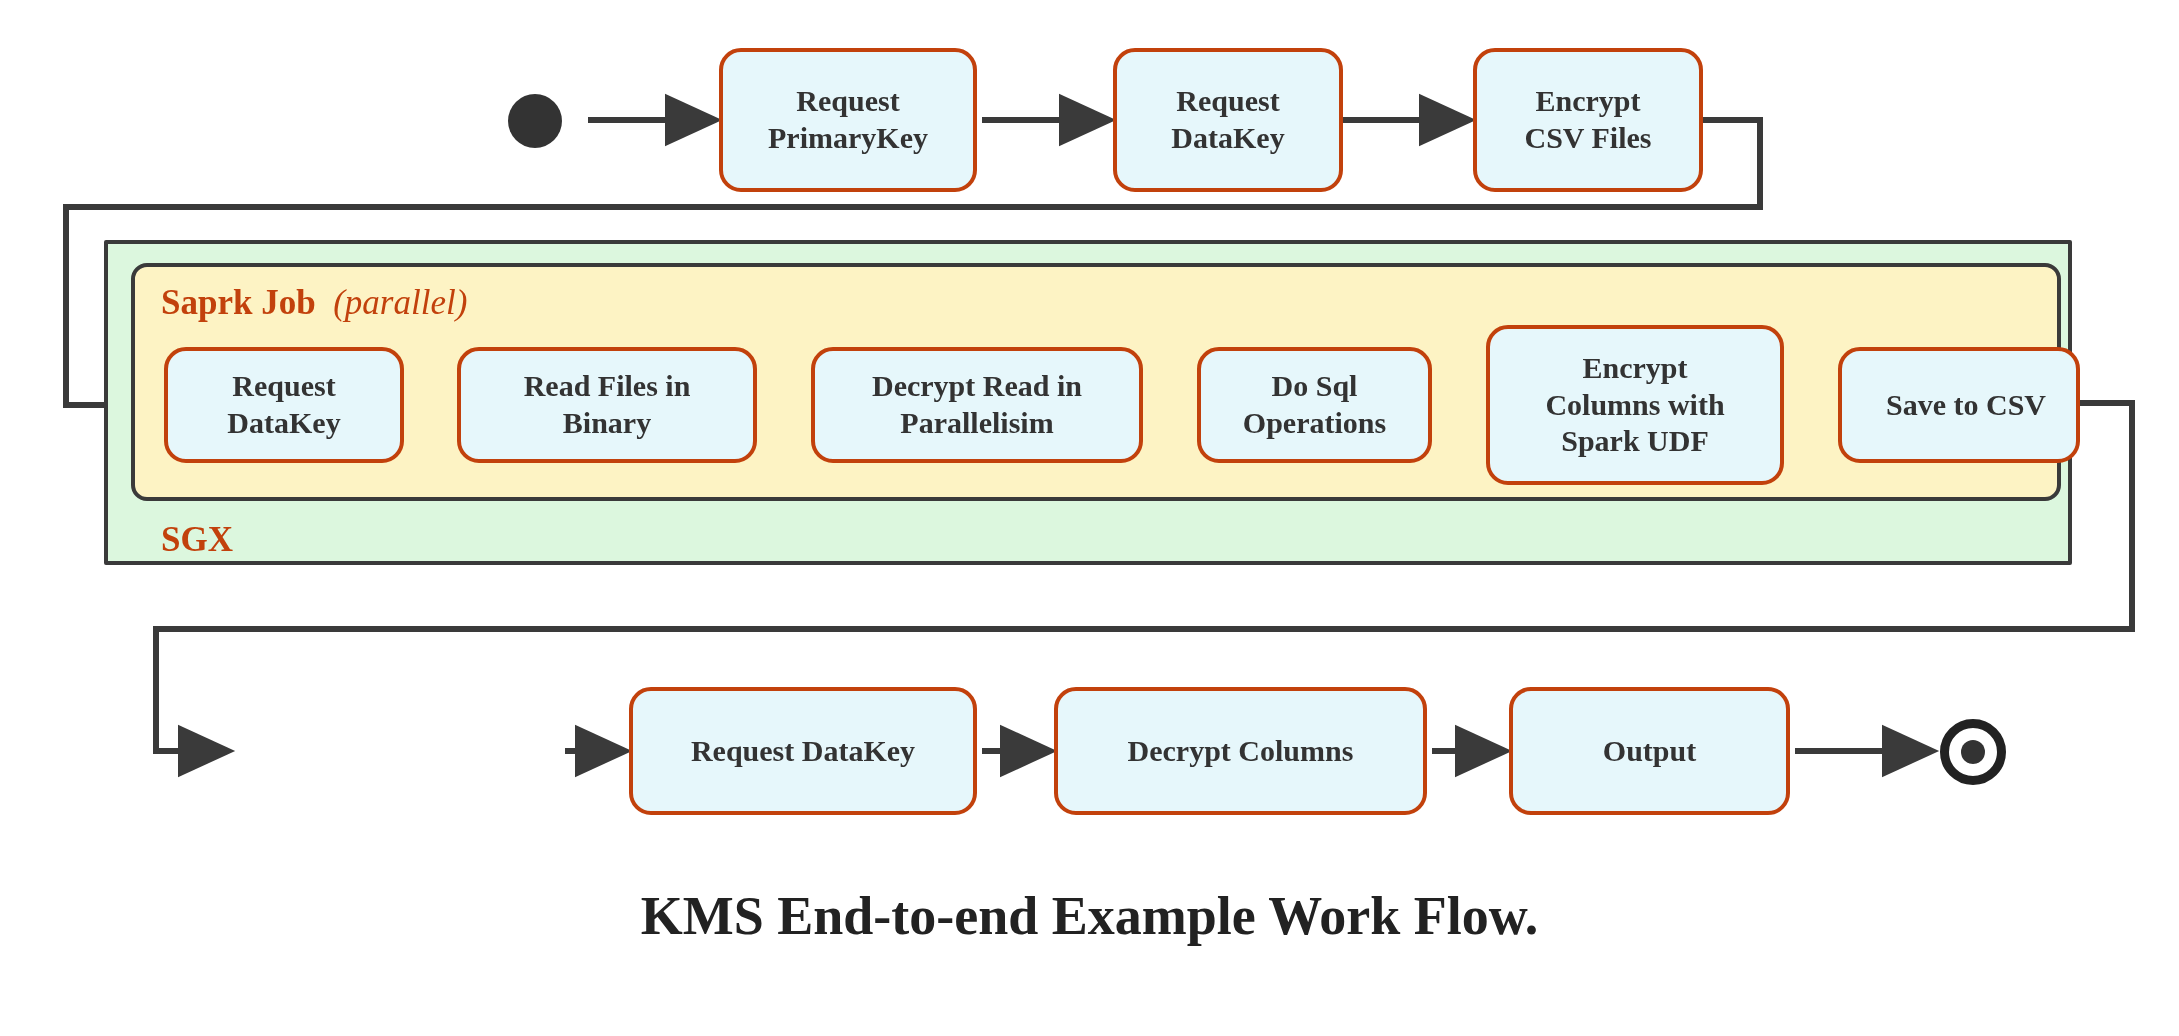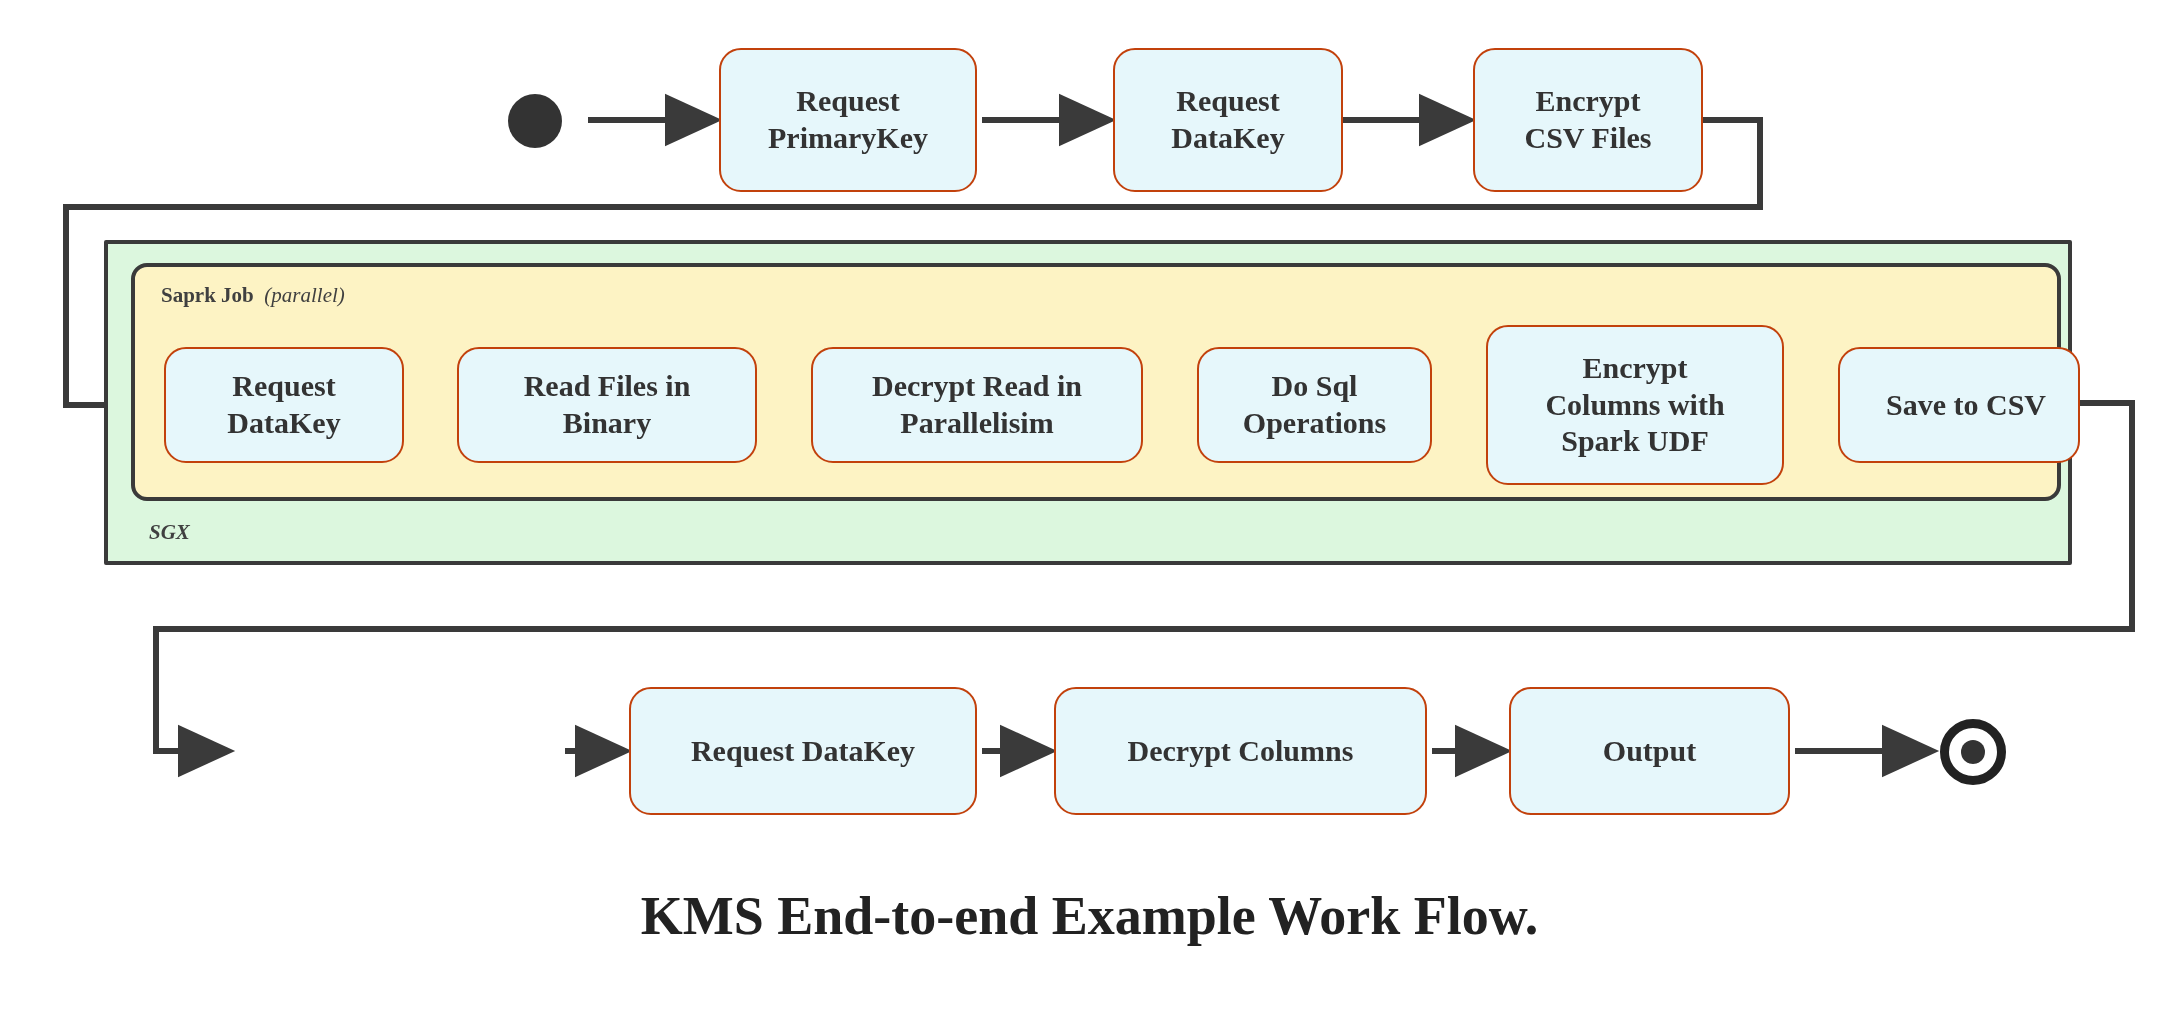--- a/index.html
+++ b/index.html
@@ -19,21 +19,21 @@
     left:0; top:0;
     width:2179px;
     height:1036px;
     pointer-events:none;
   }
   
   .node{
     position:absolute;
     box-sizing:border-box;
     background:#e6f7fb;
-    border:2px solid #c2410c;
+    border:4px solid #c2410c;
     border-radius:22px;
     display:flex;
     align-items:center;
     justify-content:center;
     text-align:center;
     font-weight:bold;
     font-size:30px;
     line-height:1.22;
     color:#333333;
     padding:4px 10px;
@@ -53,22 +53,22 @@
     position:absolute;
     box-sizing:border-box;
     background:#fdf3c4;
     border:4px solid #3a3a3a;
     border-radius:16px;
     z-index:3;
   }
   .clabel{
     position:absolute;
     font-weight:bold;
-    font-size:21px;
-    color:#404040;
+    font-size:35px;
+    color:#c2410c;
     white-space:nowrap;
     z-index:4;
   }
   .clabel .ital{font-weight:normal;font-style:italic;}
   
   .start-node{
     position:absolute;
     background:#333333;
     border-radius:50%;
     z-index:6;
@@ -152,21 +152,21 @@
   </div>
 
   <div class="container-green" style="left:104px; top:240px; width:1968px; height:325px;"></div>
 
   <div class="container-yellow" style="left:131px; top:263px; width:1930px; height:238px;"></div>
 
   <div class="clabel" style="left:161px; top:283px;">
     <span>Saprk Job</span><span>&nbsp;&nbsp;</span><span class="ital">(parallel)</span>
   </div>
 
-  <div class="clabel" style="left:149px; top:520px;font-style:italic;">
+  <div class="clabel" style="left:161px; top:520px;">
     <span>SGX</span>
   </div>
 
   <div class="node" style="left:164px; top:347px; width:240px; height:116px;">
     <span>Request
 DataKey</span>
   </div>
   <div class="node" style="left:457px; top:347px; width:300px; height:116px;">
     <span>Read Files in
 Binary</span>

